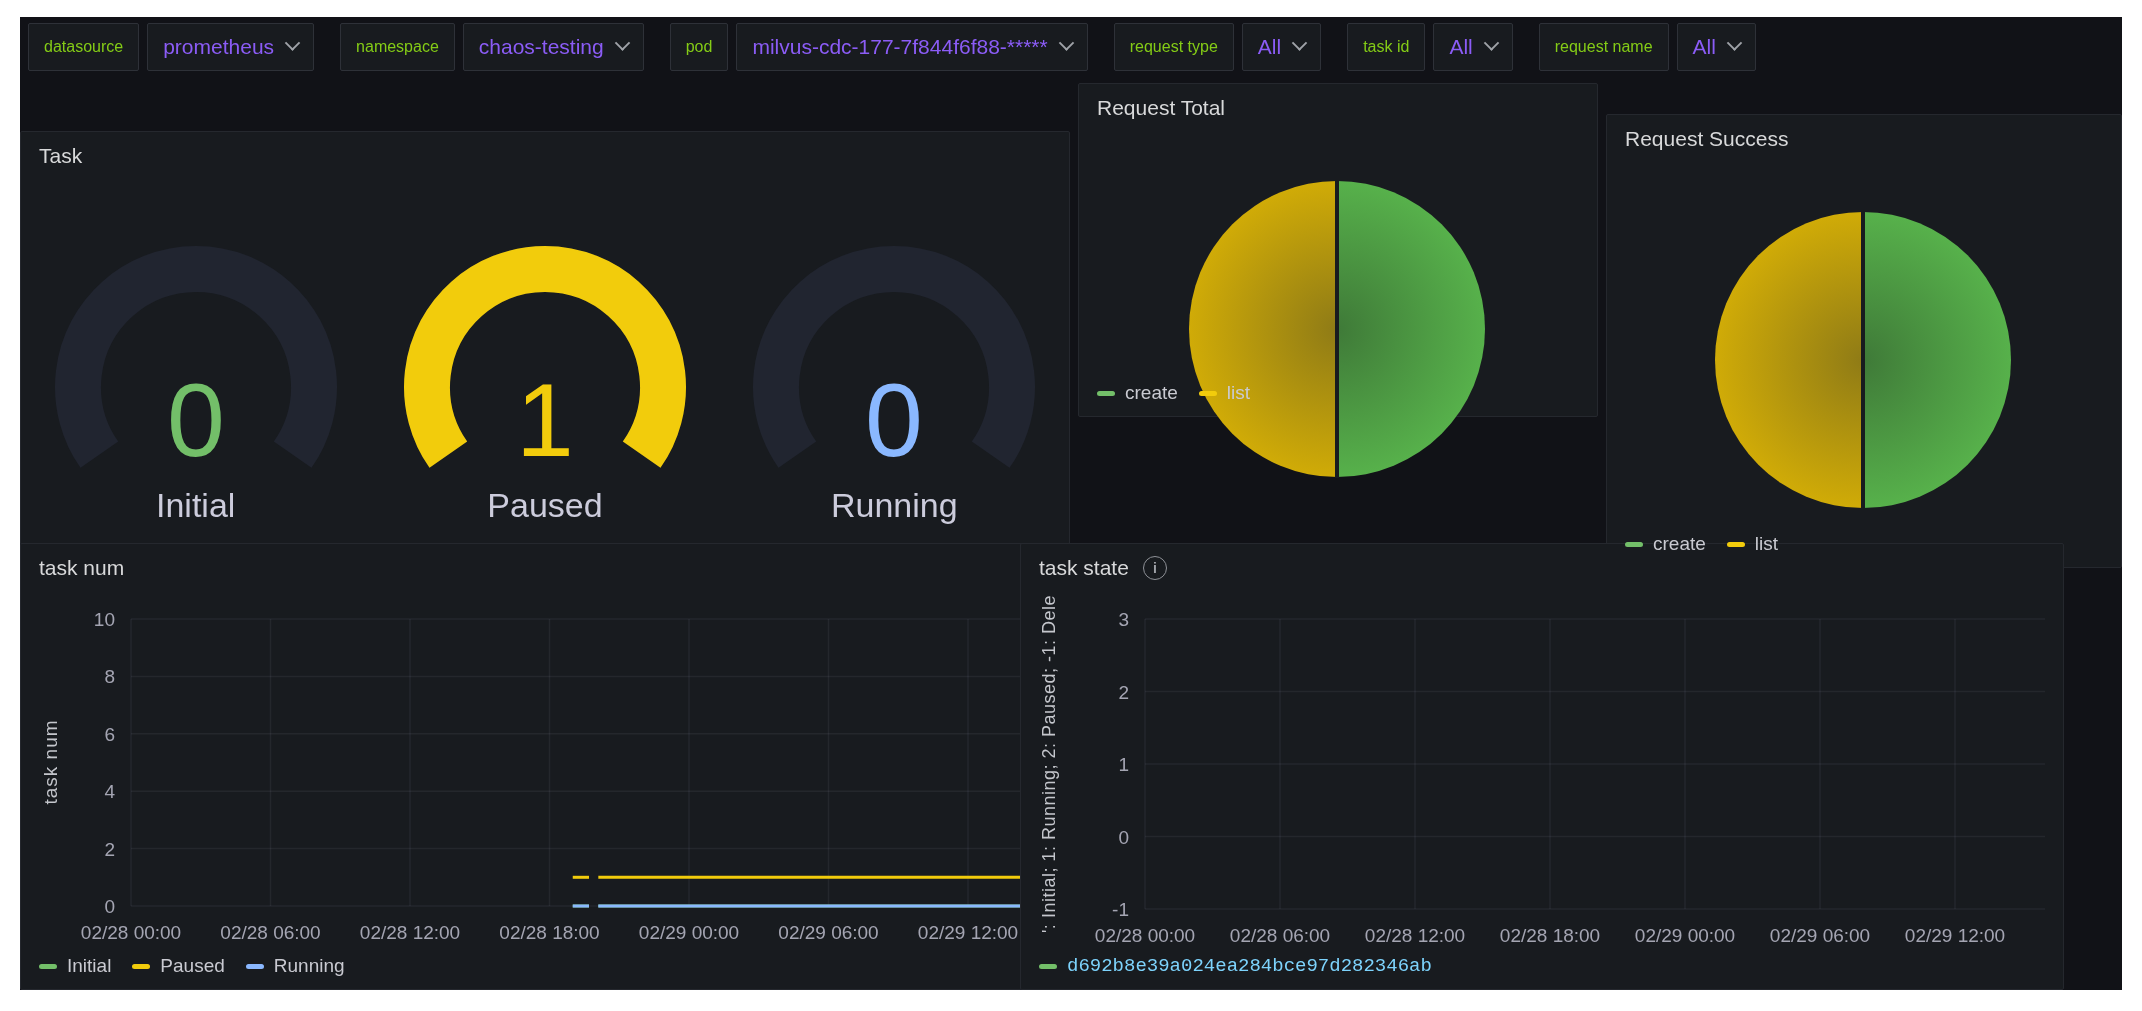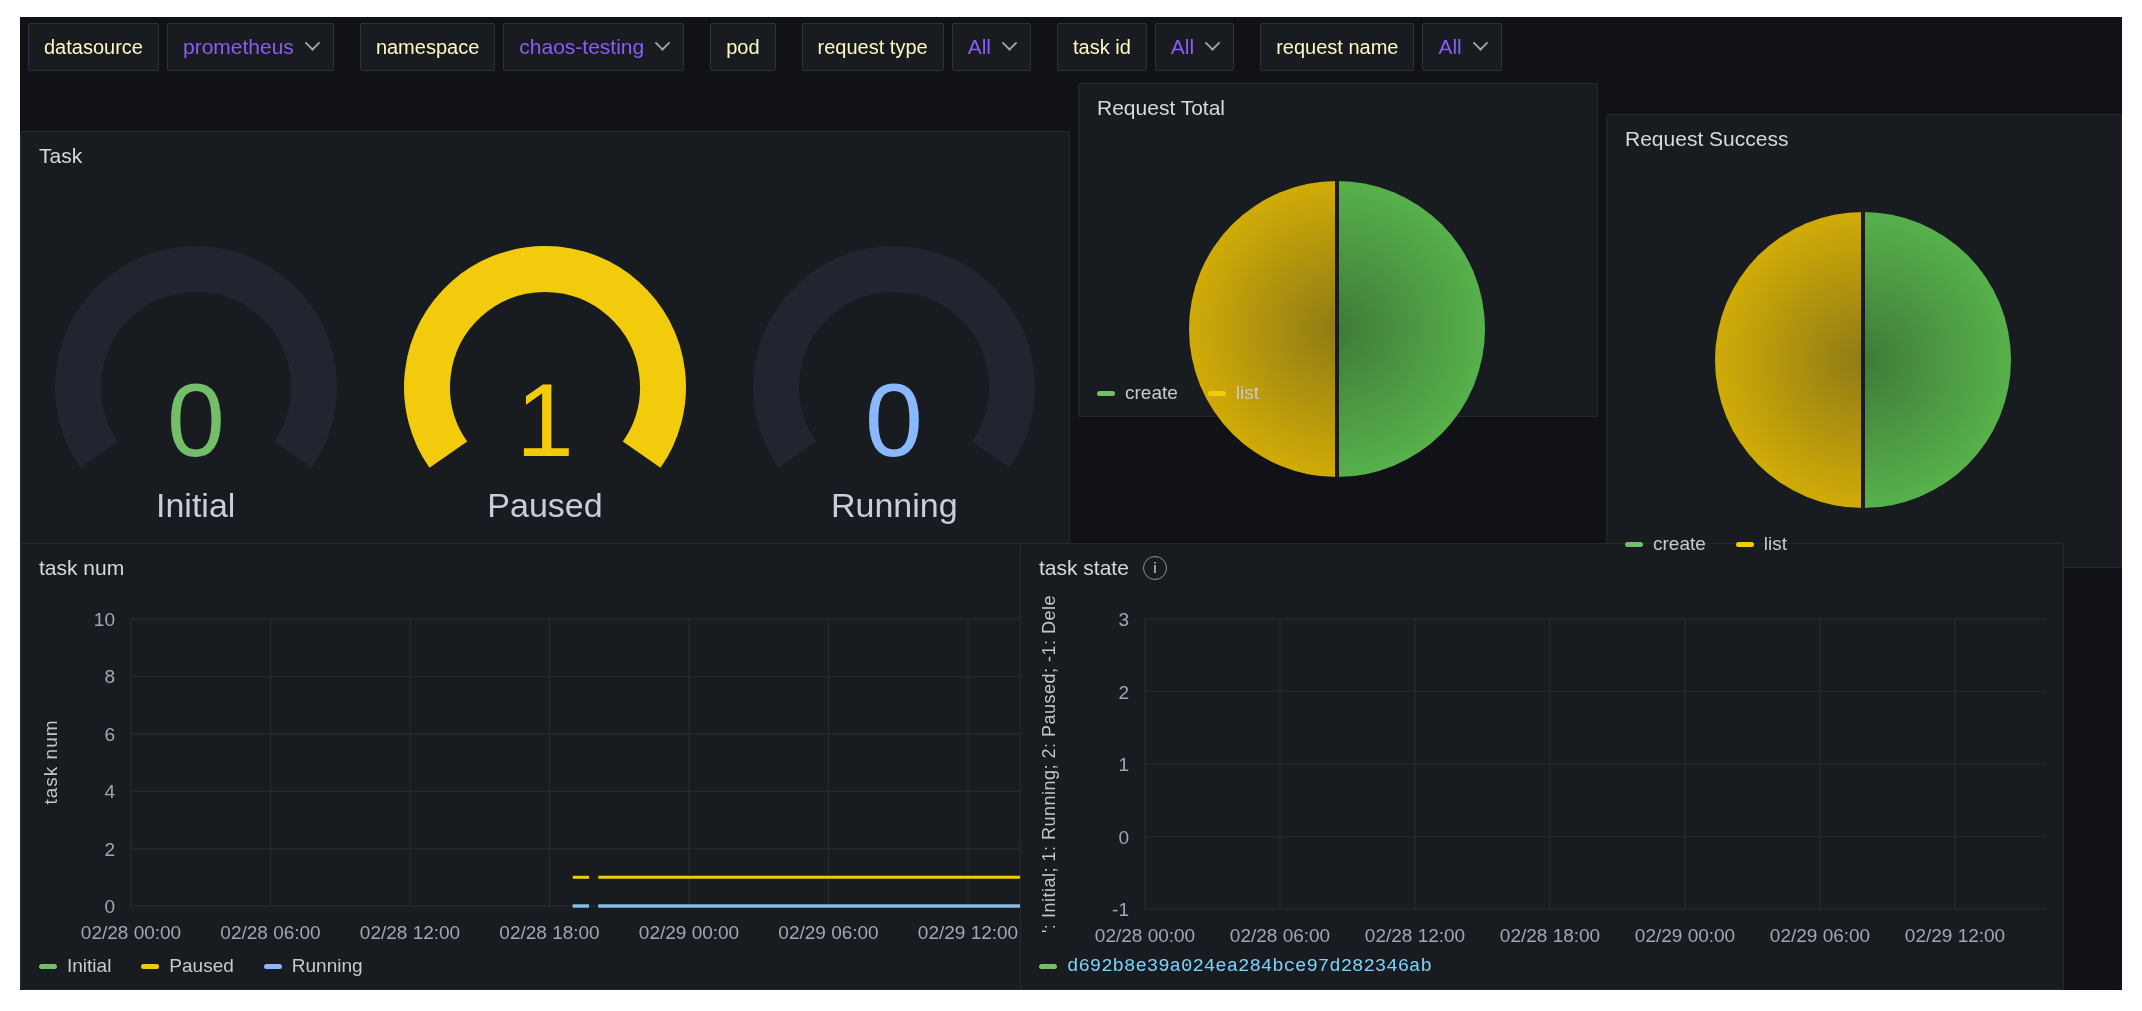--- a/index.html
+++ b/index.html
@@ -3,40 +3,40 @@
 <meta charset="utf-8">
 <style>
   html,body{margin:0;padding:0;width:2142px;height:1011px;background:#ffffff;
     font-family:"Liberation Sans",sans-serif;-webkit-font-smoothing:antialiased;}
   .dashboard{position:absolute;left:20px;top:17px;width:2102px;height:973px;background:#111217;overflow:hidden;}
   
   .toolbar{position:absolute;left:8px;top:5px;height:50px;display:flex;align-items:center;gap:26px;}
   .var-group{display:flex;align-items:center;gap:8px;}
   .var-label,.var-value{height:48px;display:flex;align-items:center;padding:0 15px;
     background:#181b1f;border:1px solid #2e3138;border-radius:2px;box-sizing:border-box;}
-  .var-label{color:#fef9c3;font-size:20px;font-weight:500;}
+  .var-label{color:#84cc16;font-size:16px;font-weight:500;}
   .var-value{color:#8b5cf6;font-size:21px;}
   .caret{width:9px;height:9px;border-left:2px solid #9fa2a8;border-bottom:2px solid #9fa2a8;
     transform:rotate(-45deg) translate(1px,-1px);margin-left:13px;margin-top:-6px;}
   
   .panel{position:absolute;background:#181b1f;border:1px solid #25282e;border-radius:2px;box-sizing:border-box;}
   .panel-title{position:absolute;top:12px;left:18px;margin:0;font-size:21px;font-weight:500;color:#D8D9DA;
     display:flex;align-items:center;gap:14px;z-index:3;}
   #panel-task{left:0;top:66px;width:1050px;height:454px;margin-top:48px;}
   #panel-request-total{left:1058px;top:66px;width:520px;height:334px;}
   #panel-request-success{left:1586px;top:66px;width:516px;height:454px;margin-top:31px;}
   #panel-task-num{left:0;top:526px;width:1050px;height:447px;}
   #panel-task-state{left:1000px;top:526px;width:1044px;height:447px;}
   
   .gauges{position:absolute;left:0;top:108px;width:100%;display:flex;}
   .gauge-cell{flex:1;display:flex;flex-direction:column;align-items:center;}
   .gauge-value{font-size:104px;font-weight:500;}
   .gauge-label{margin-top:6px;font-size:34px;color:#ccccdc;}
   
-  .legend{position:absolute;left:18px;bottom:12px;display:flex;align-items:center;gap:30px;z-index:3;}
+  .legend{position:absolute;left:18px;bottom:12px;display:flex;align-items:center;gap:21px;z-index:3;}
   .legend-item{display:flex;align-items:center;gap:10px;font-size:19px;color:#c9cad1;cursor:pointer;}
   .legend-item.dimmed{color:#7dd3fc;font-family:Liberation Mono, monospace;}
   .swatch{width:18px;height:5px;border-radius:3px;display:inline-block;}
   
   .yaxis-title{position:absolute;transform:rotate(-90deg);text-align:center;
     color:#c4c6cc;font-size:19px;line-height:26px;z-index:2;}
   #ylabel-tasknum{width:400px;left:-170px;top:205px;letter-spacing:1px;}
   #ylabel-taskstate{width:600px;left:-272px;top:207px;font-size:18px;letter-spacing:0.5px;}
   .chart-svg{position:absolute;left:0;top:0;}
   .tick-label{fill:rgba(204,204,220,0.78);font-size:19px;font-family:"Liberation Sans",sans-serif;}
@@ -58,20 +58,24 @@
       </div>
       <div class="var-group">
         <div class="var-label">namespace</div>
         <div class="var-value">
           <span>chaos-testing</span>
           <span class="caret"></span>
         </div>
       </div>
       <div class="var-group">
         <div class="var-label">pod</div>
+        <div class="var-value">
+          <span>milvus-cdc-177-7f844f6f88-*****</span>
+          <span class="caret"></span>
+        </div>
       </div>
       <div class="var-group">
         <div class="var-label">request type</div>
         <div class="var-value">
           <span>All</span>
           <span class="caret"></span>
         </div>
       </div>
       <div class="var-group">
         <div class="var-label">task id</div>

